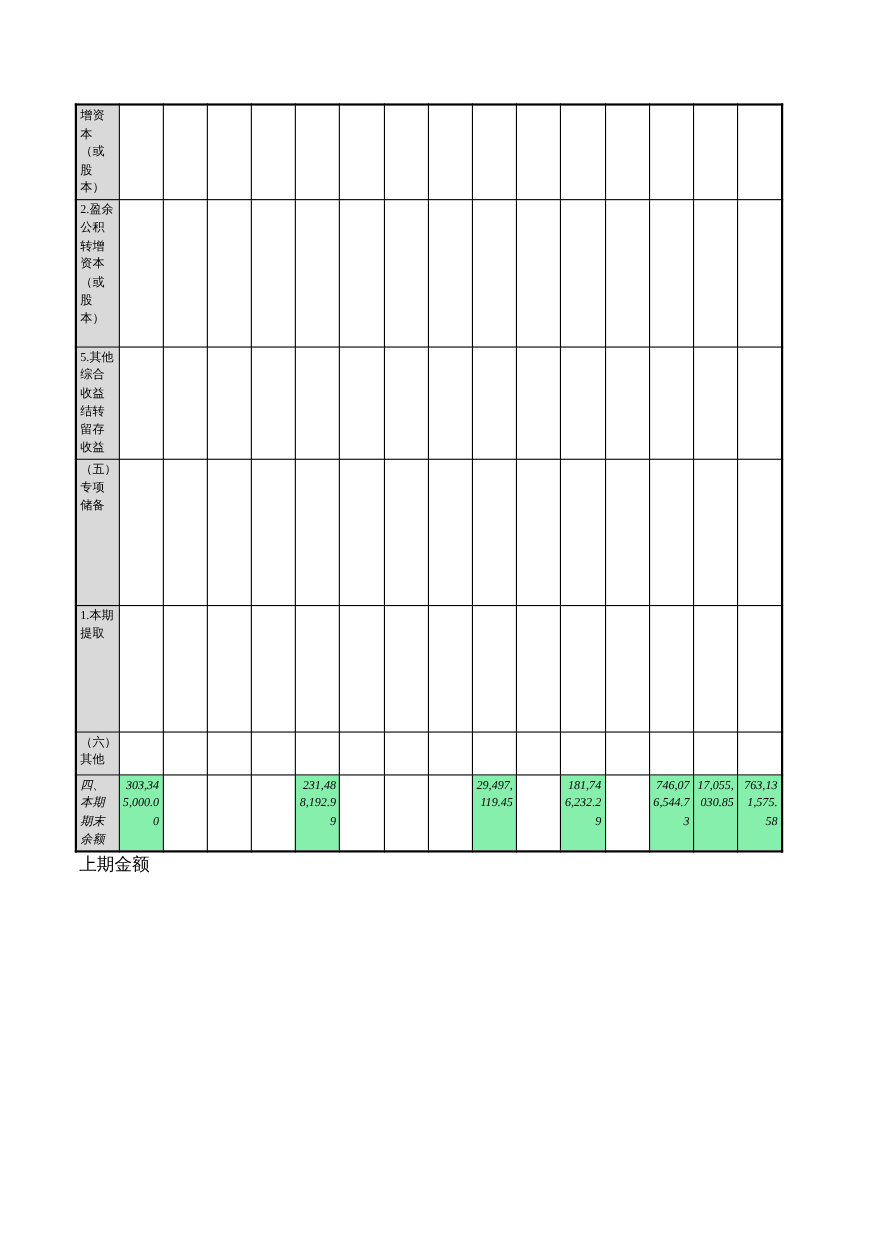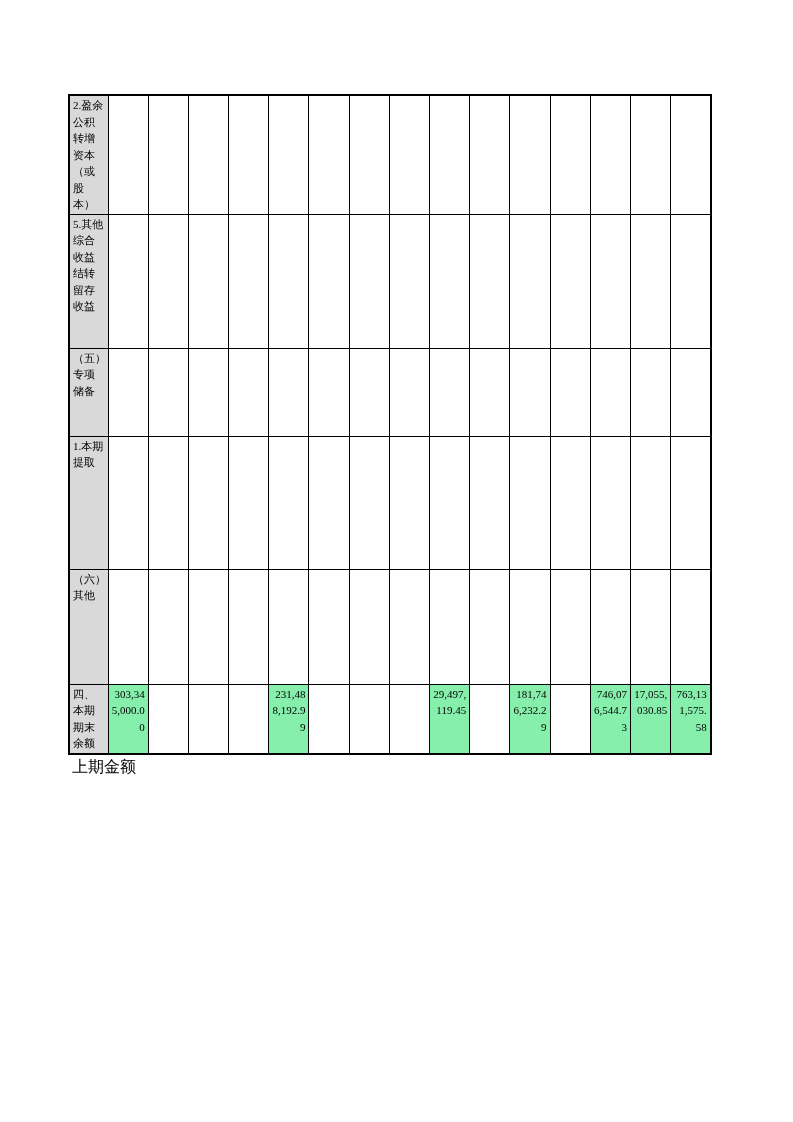--- a/index.html
+++ b/index.html
@@ -89,20 +89,38 @@
         <col class="col-data">
         <col class="col-data">
         <col class="col-data">
         <col class="col-data">
         <col class="col-data">
         <col class="col-data">
         <col class="col-data">
       </colgroup>
     <tbody id="table-body">
         <tr>
+          <td class="label-cell">增资本（或股本）</td>
+          <td class="empty-cell"></td>
+          <td class="empty-cell"></td>
+          <td class="empty-cell"></td>
+          <td class="empty-cell"></td>
+          <td class="empty-cell"></td>
+          <td class="empty-cell"></td>
+          <td class="empty-cell"></td>
+          <td class="empty-cell"></td>
+          <td class="empty-cell"></td>
+          <td class="empty-cell"></td>
+          <td class="empty-cell"></td>
+          <td class="empty-cell"></td>
+          <td class="empty-cell"></td>
+          <td class="empty-cell"></td>
+          <td class="empty-cell"></td>
+        </tr>
+        <tr>
           <td class="label-cell">2.盈余公积转增资本（或股本）</td>
           <td class="empty-cell"></td>
           <td class="empty-cell"></td>
           <td class="empty-cell"></td>
           <td class="empty-cell"></td>
           <td class="empty-cell"></td>
           <td class="empty-cell"></td>
           <td class="empty-cell"></td>
           <td class="empty-cell"></td>
           <td class="empty-cell"></td>

